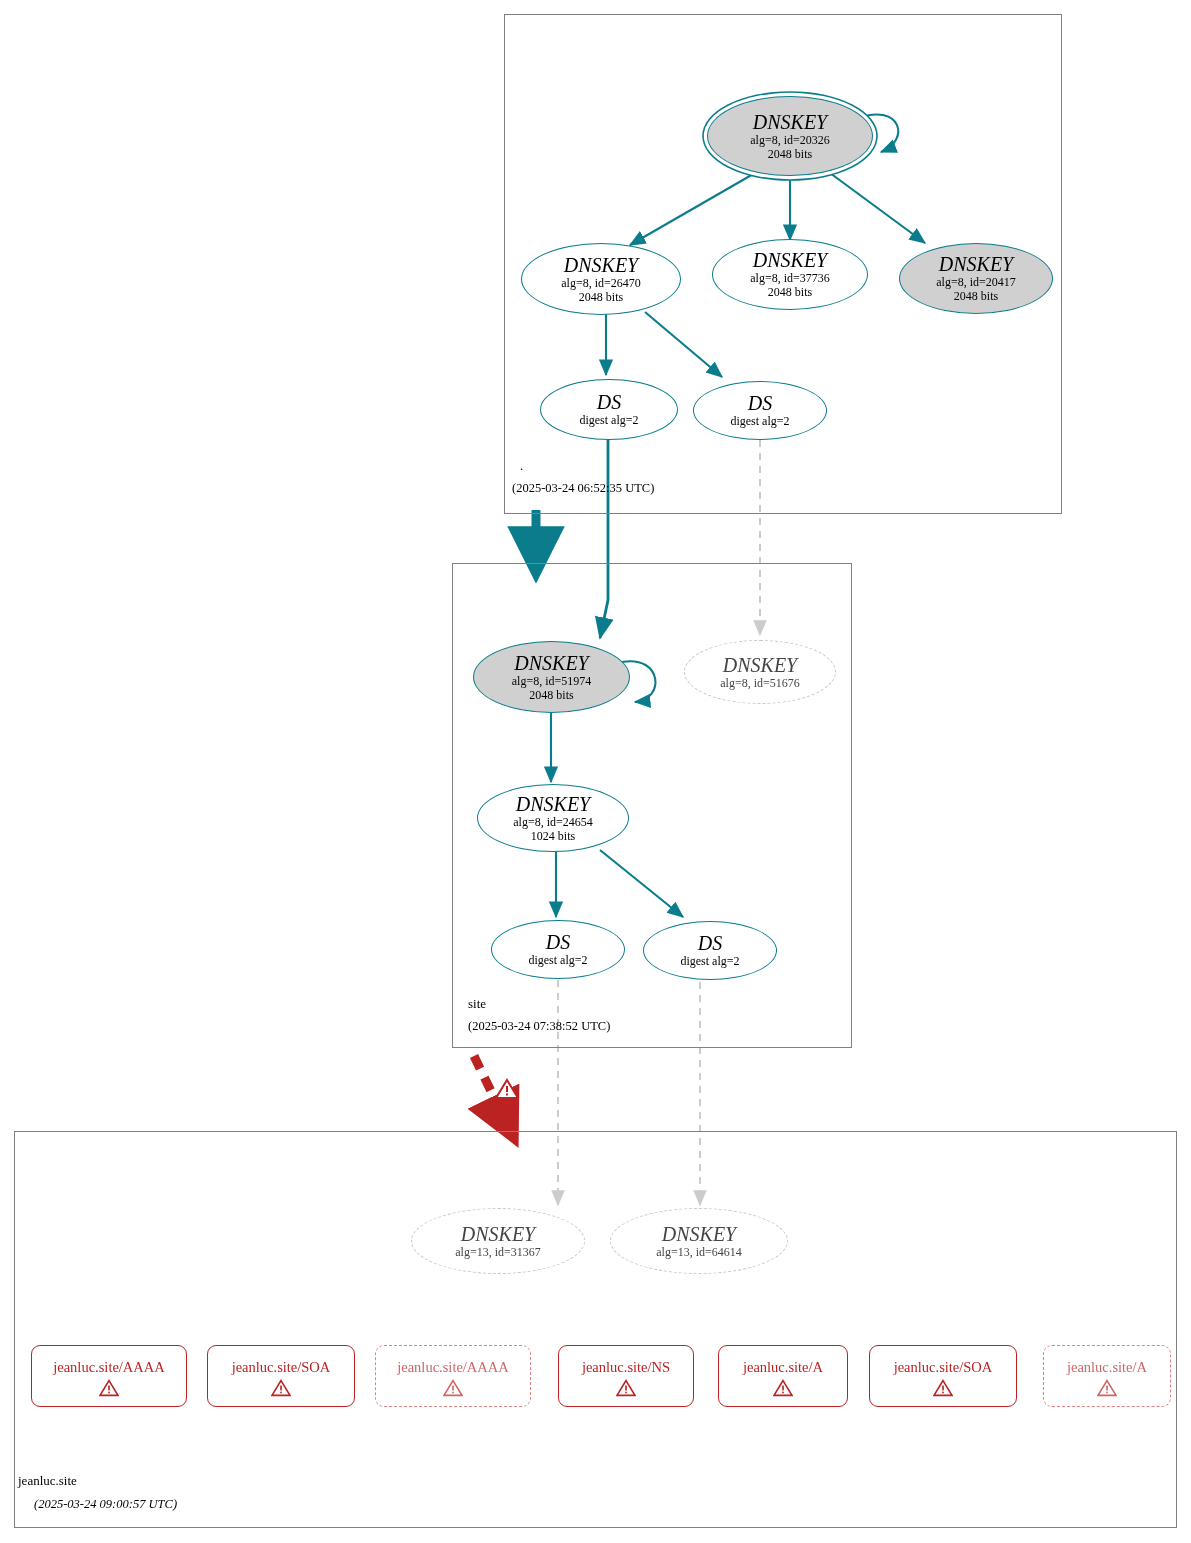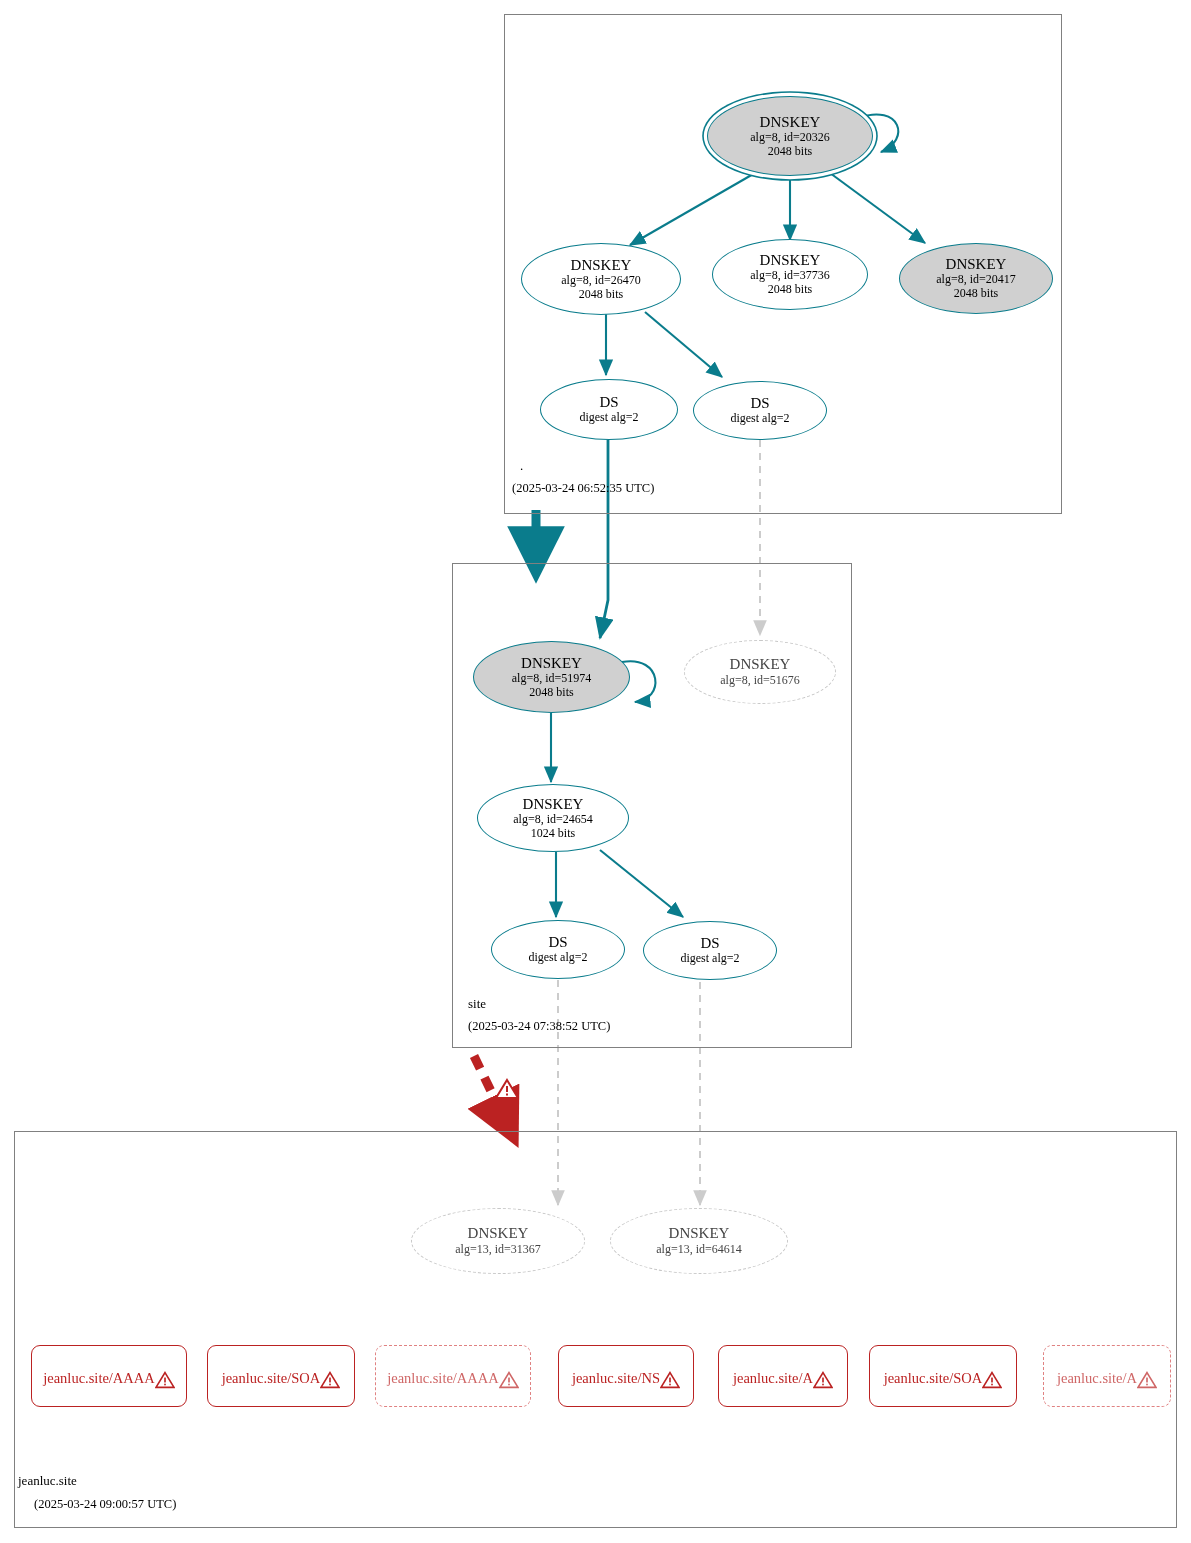--- a/index.html
+++ b/index.html
@@ -54,23 +54,24 @@
     box-sizing: border-box;
     display: flex;
     flex-direction: column;
     align-items: center;
     justify-content: center;
     border-radius: 50%;
     text-align: center;
     line-height: 1.15;
   }
   .node .t1 {
-    font-size: 15px;
+    font-size: 20px;
     color: #000;
     white-space: nowrap;
+    font-style: italic;
   }
   .node .t2, .node .t3 {
     font-size: 12px;
     color: #000;
     white-space: nowrap;
   }
   .node.teal {
     border: 1.6px solid #0a7c8c;
     background: #ffffff;
   }
@@ -90,21 +91,21 @@
   .node.grey-dashed .t1,
   .node.grey-dashed .t2 {
     color: #444;
   }
   
   .rrset {
     position: absolute;
     box-sizing: border-box;
     border-radius: 9px;
     display: flex;
-    flex-direction: row;
+    flex-direction: column;
     align-items: center;
     justify-content: center;
     background: #ffffff;
     padding-top: 4px;
   }
   .rrset.solid {
     border: 1.8px solid #bb2222;
   }
   .rrset.dashed {
     border: 1.8px dashed #e08282;
@@ -256,21 +257,21 @@
   <div class="warn-float" style="left:495px; top:1078px;">
     <svg width="24" height="22" viewBox="0 0 24 22">
       <path d="M12,2 L23,20 L1,20 Z" fill="#ffffff" stroke="#bb2222" stroke-width="2"></path>
       <rect x="11" y="8" width="2" height="6" fill="#bb2222"></rect>
       <rect x="11" y="15.5" width="2" height="2" fill="#bb2222"></rect>
     </svg>
   </div>
 
   <div class="zone" style="left:14px; top:1131px; width:1163px; height:397px;"></div>
   <div class="zone-label" style="left:18px; top:1473px;">jeanluc.site</div>
-  <div class="zone-time" style="left:34px; top:1497px;">(2025-03-24 09:00:57 UTC)</div>
+  <div class="zone-time" style="left:34px; top:1497px;font-style:italic;">(2025-03-24 09:00:57 UTC)</div>
 
   <div class="node grey-dashed" style="left:411px; top:1208px; width:174px; height:66px;">
     <div class="t1">DNSKEY</div>
     <div class="t2">alg=13, id=31367</div>
   </div>
 
   <div class="node grey-dashed" style="left:610px; top:1208px; width:178px; height:66px;">
     <div class="t1">DNSKEY</div>
     <div class="t2">alg=13, id=64614</div>
   </div>

